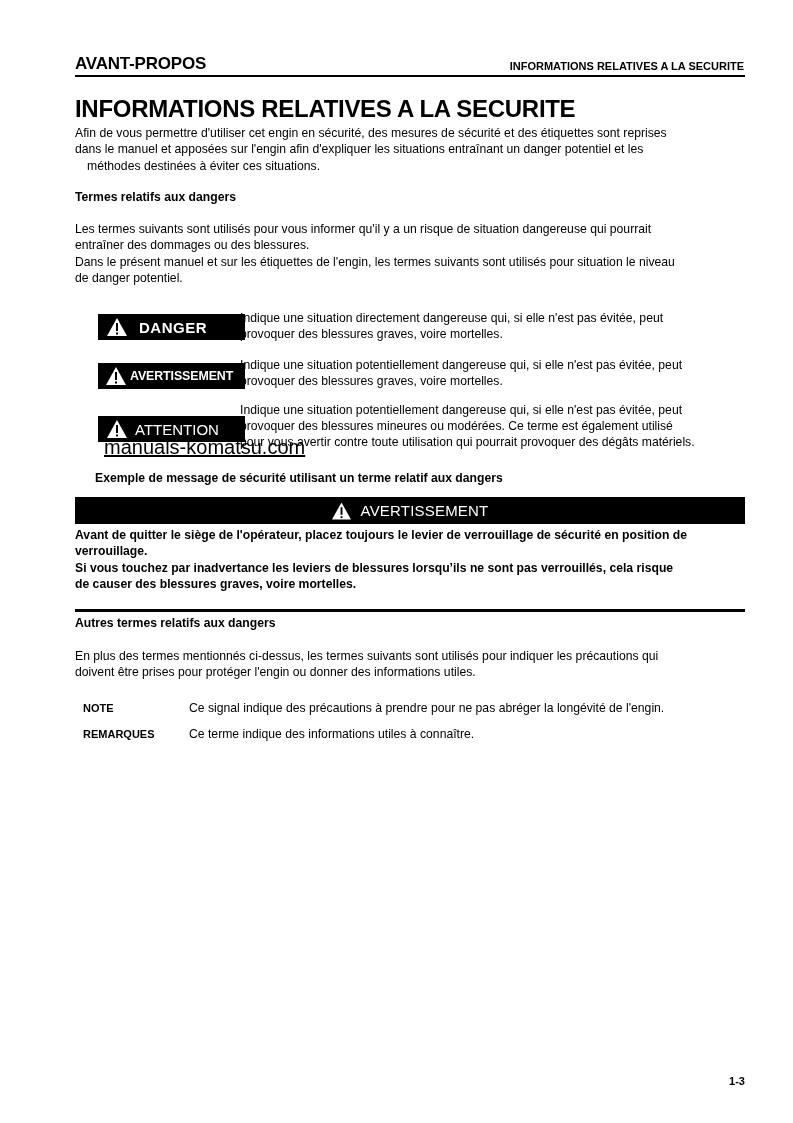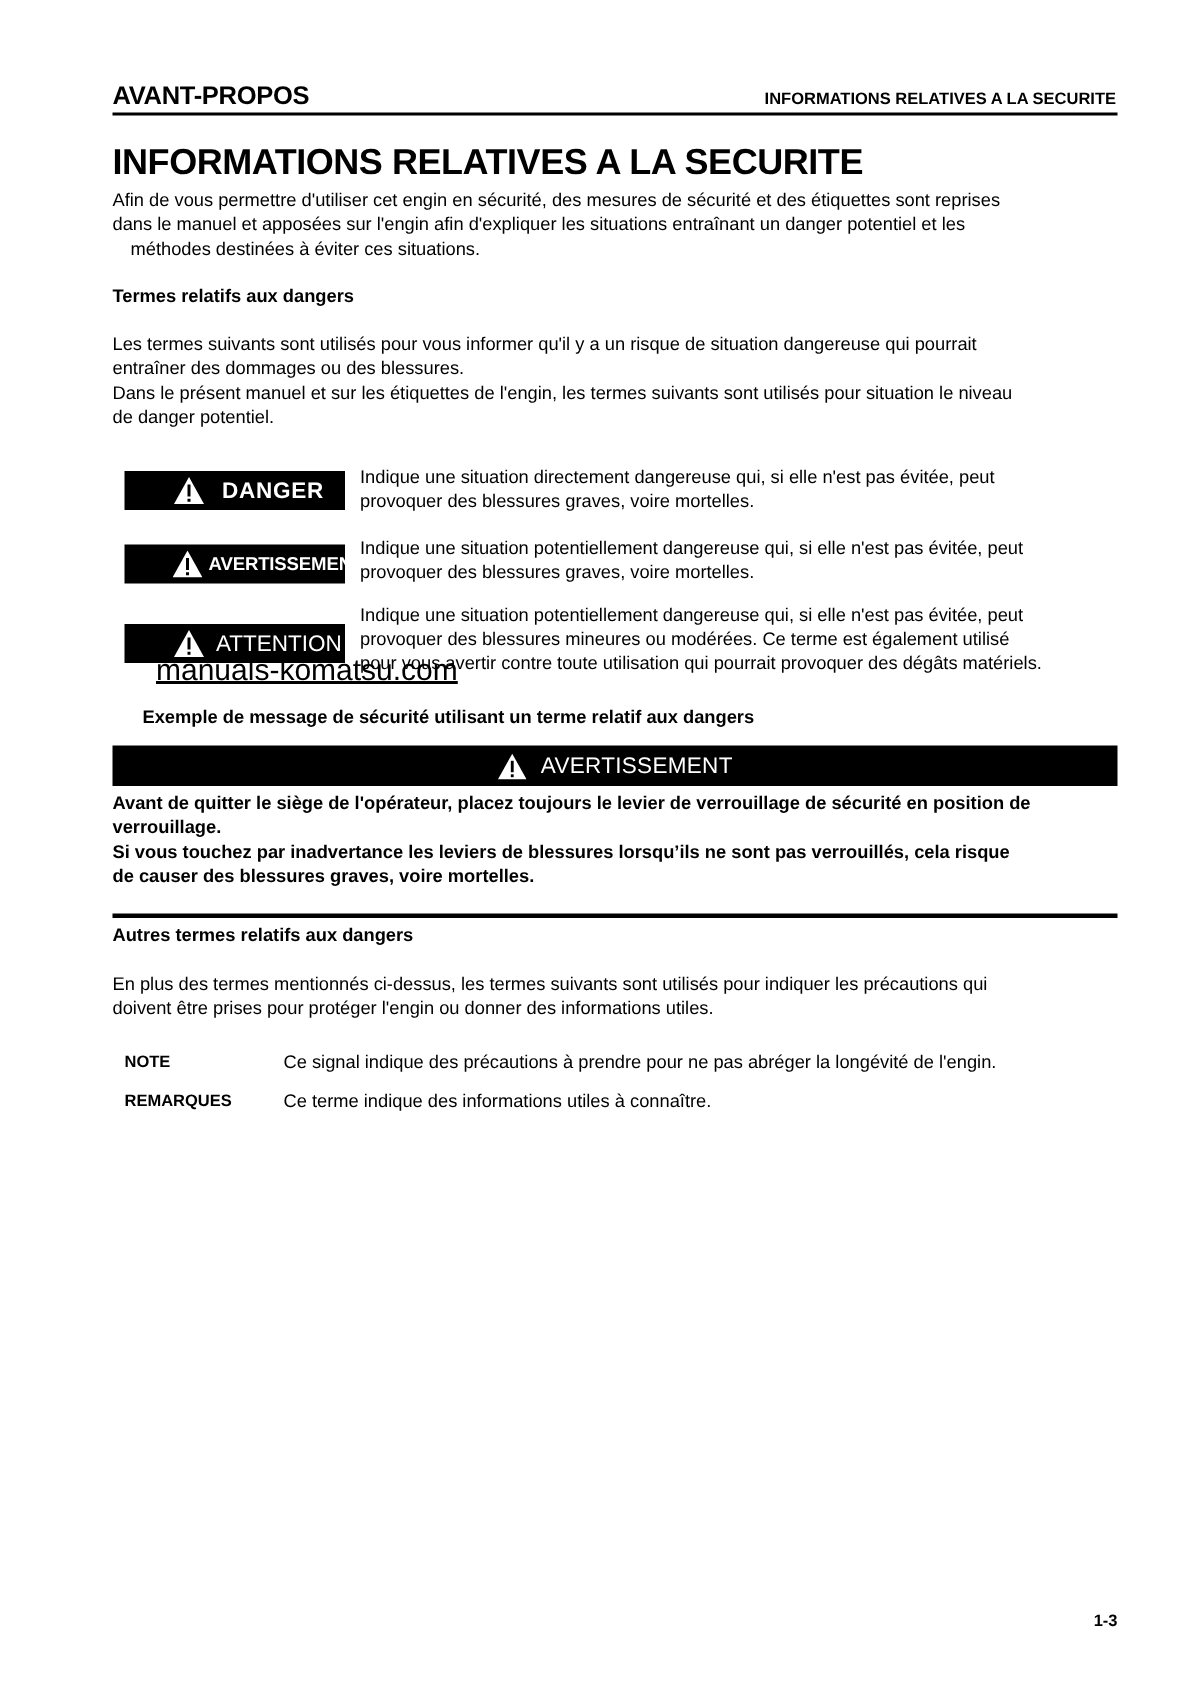--- a/index.html
+++ b/index.html
@@ -36,25 +36,24 @@
       text-align: justify;
     }
     .para .line { display: block; }
 
     .subhead {
       left: 75px; font-size: 12.2px; font-weight: bold;
     }
 
     
     .hz-label {
-      left: 83px; width: 147px; height: 26px;
+      left: 98px; width: 147px; height: 26px;
       background: #000; color: #fff;
       display: flex; align-items: center;
       font-weight: bold;
-      padding-left: 24px;
     }
     .hz-label .tri {
       width: 20px; height: 18px; margin-left: 9px; margin-right: 12px;
       flex: 0 0 auto;
     }
     .hz-label .txt { white-space: nowrap; }
     .hz-danger .txt { font-size: 15px; letter-spacing: 0.5px; }
     .hz-avert .tri { margin-left: 8px; margin-right: 4px; }
     .hz-avert .txt { font-size: 12.4px; letter-spacing: -0.1px; }
     .hz-attn .txt { font-size: 15px; font-weight: normal; }

